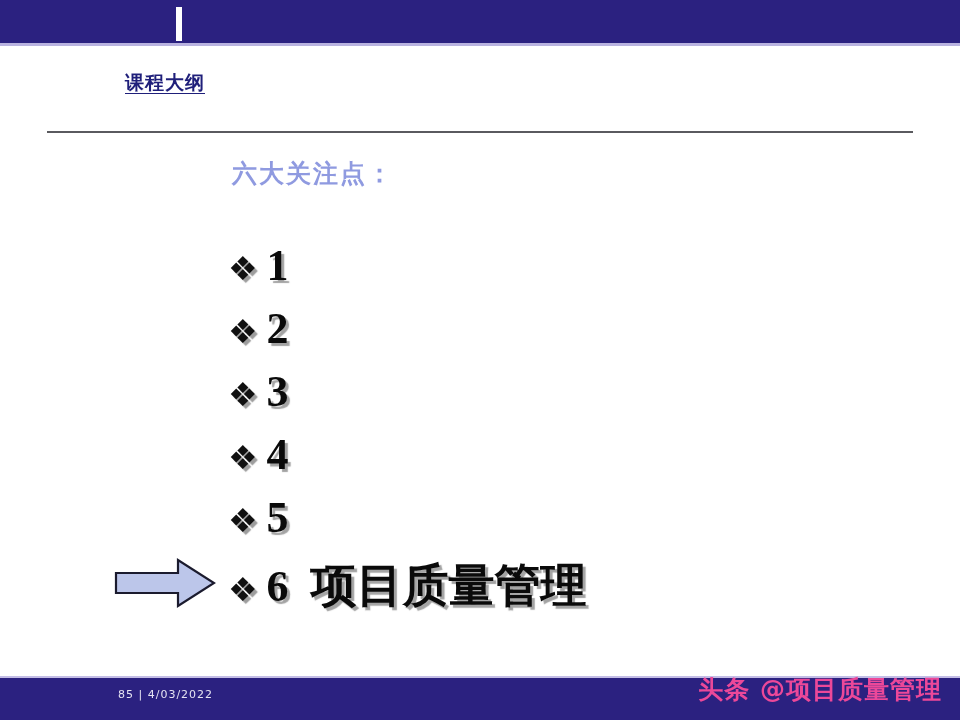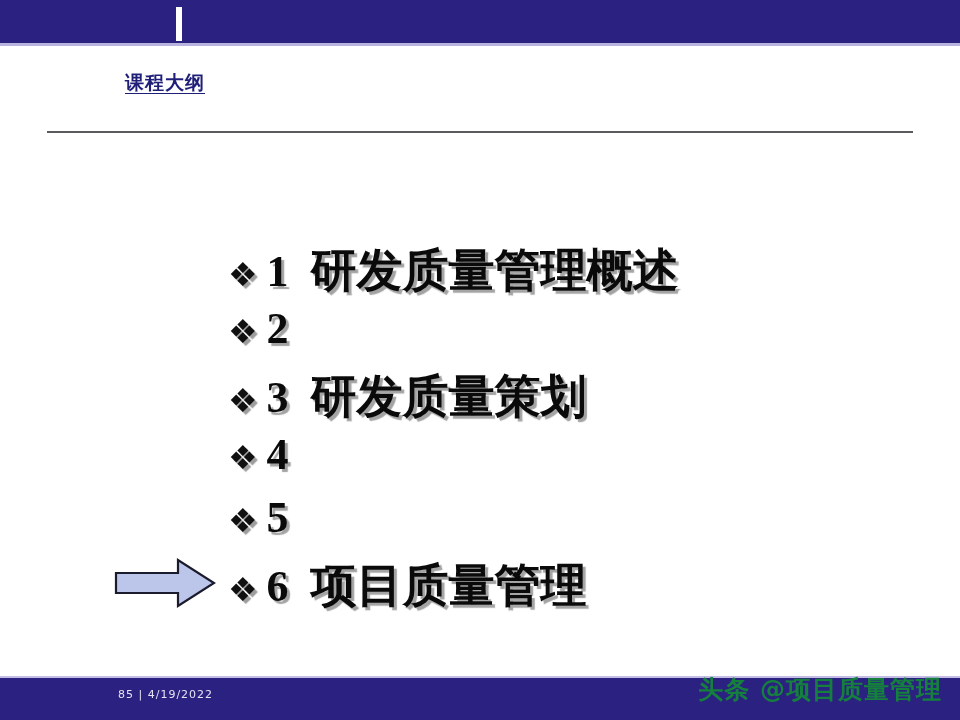--- a/index.html
+++ b/index.html
@@ -117,56 +117,55 @@
     font-family:"DejaVu Sans", sans-serif;
     font-size:11px;
     color:#e6e4f2;
     letter-spacing:1px;
     white-space:nowrap;
   }
   .watermark {
     position:absolute; right:18px; top:673px;
     font-family:"DejaVu Sans", sans-serif;
     font-size:25px; font-weight:bold;
-    color:#15803d;
+    color:#ec4899;
     letter-spacing:1px;
     white-space:nowrap;
   }
 </style>
 </head>
 <body>
 
 <div class="slide">
 
   <div class="topbar"></div>
   <div class="topbar-underline"></div>
   <div class="topbar-caret"></div>
 
   <div class="slide-title">课程大纲</div>
 
   <div class="divider"></div>
 
+  <div class="subtitle">六大关注点：</div>
 
   <div class="bullet-list">
 
     <div class="bullet-row">
       <span class="bullet-glyph">❖</span>
       <span class="bullet-num">1</span>
-      <span class="bullet-text">研发质量管理概述</span>
     </div>
 
     <div class="bullet-row">
       <span class="bullet-glyph">❖</span>
       <span class="bullet-num">2</span>
     </div>
 
     <div class="bullet-row">
       <span class="bullet-glyph">❖</span>
       <span class="bullet-num">3</span>
-      <span class="bullet-text">研发质量策划</span>
     </div>
 
     <div class="bullet-row">
       <span class="bullet-glyph">❖</span>
       <span class="bullet-num">4</span>
     </div>
 
     <div class="bullet-row">
       <span class="bullet-glyph">❖</span>
       <span class="bullet-num">5</span>
@@ -179,16 +178,16 @@
     </div>
 
   </div>
 
   <svg class="pointer-arrow" viewBox="0 0 102 52">
     <polygon points="2,16 64,16 64,3 100,26 64,49 64,36 2,36" fill="#bcc6ea" stroke="#1b1b2e" stroke-width="2.2" stroke-linejoin="miter"></polygon>
   </svg>
 
   <div class="bottombar-overline"></div>
   <div class="bottombar"></div>
-  <div class="footer-meta">85  |  4/19/2022</div>
+  <div class="footer-meta">85  |  4/03/2022</div>
   <div class="watermark">头条 @项目质量管理</div>
 
 </div>
 
 </body></html>

